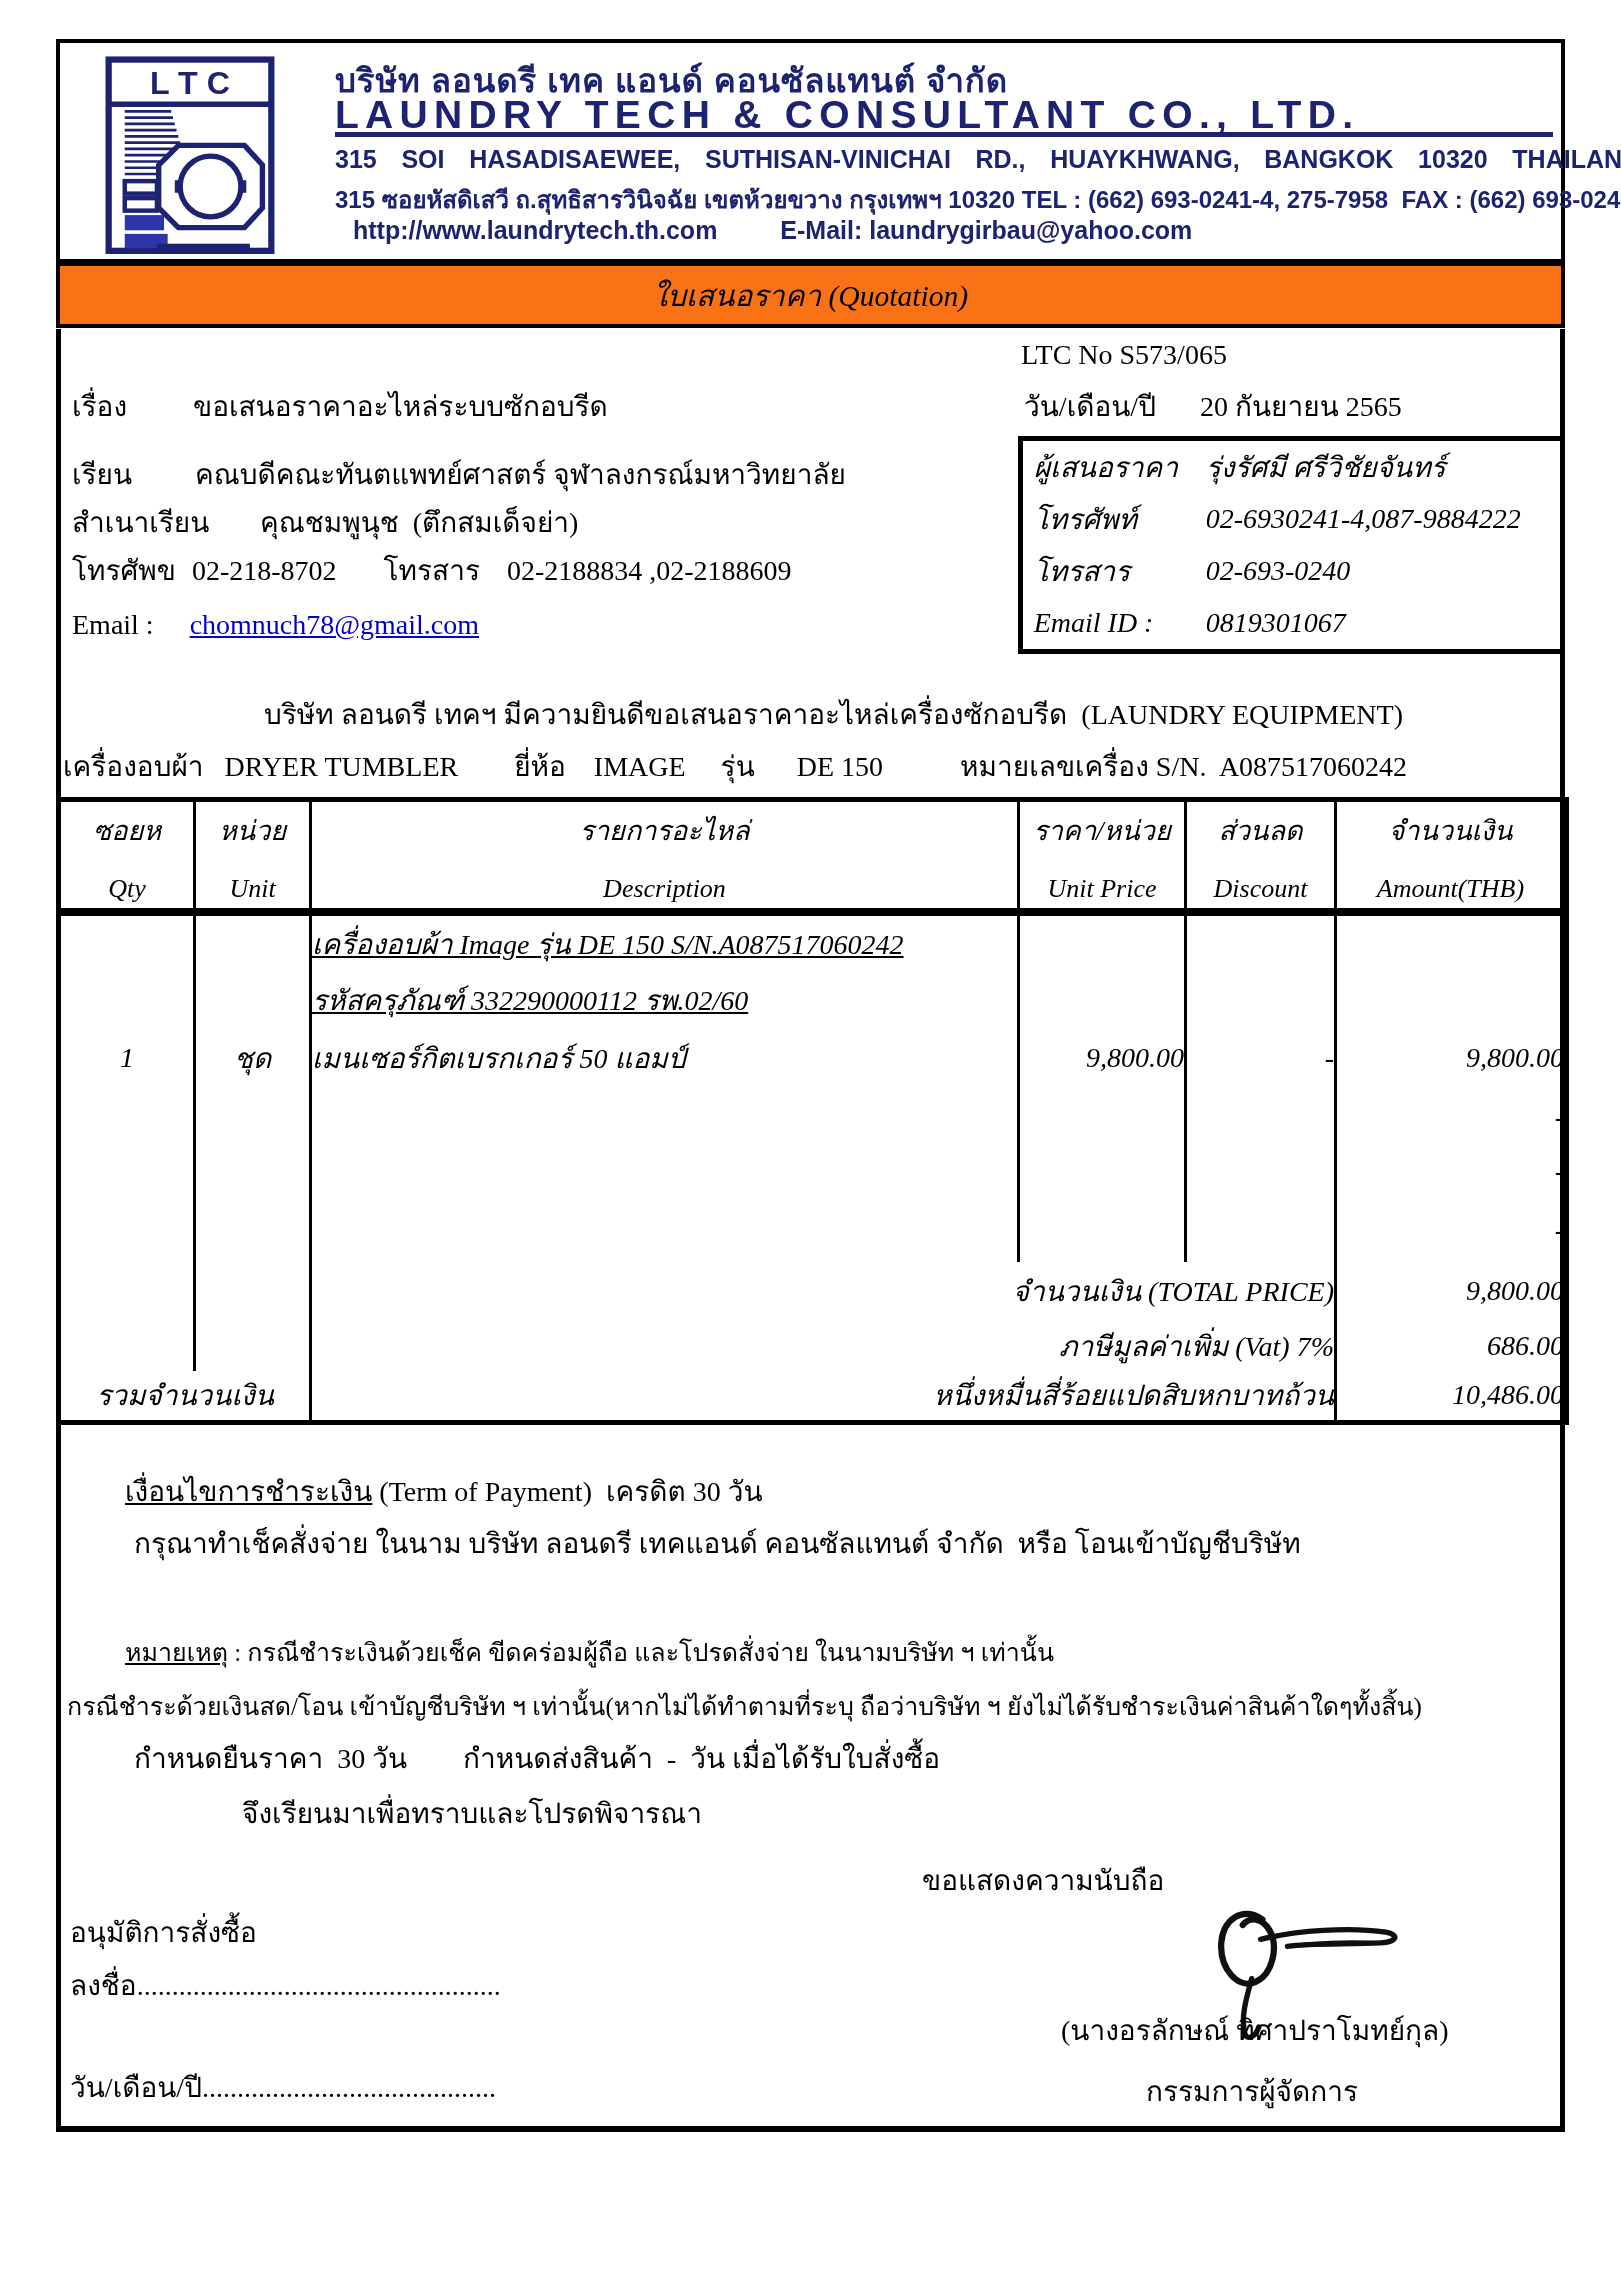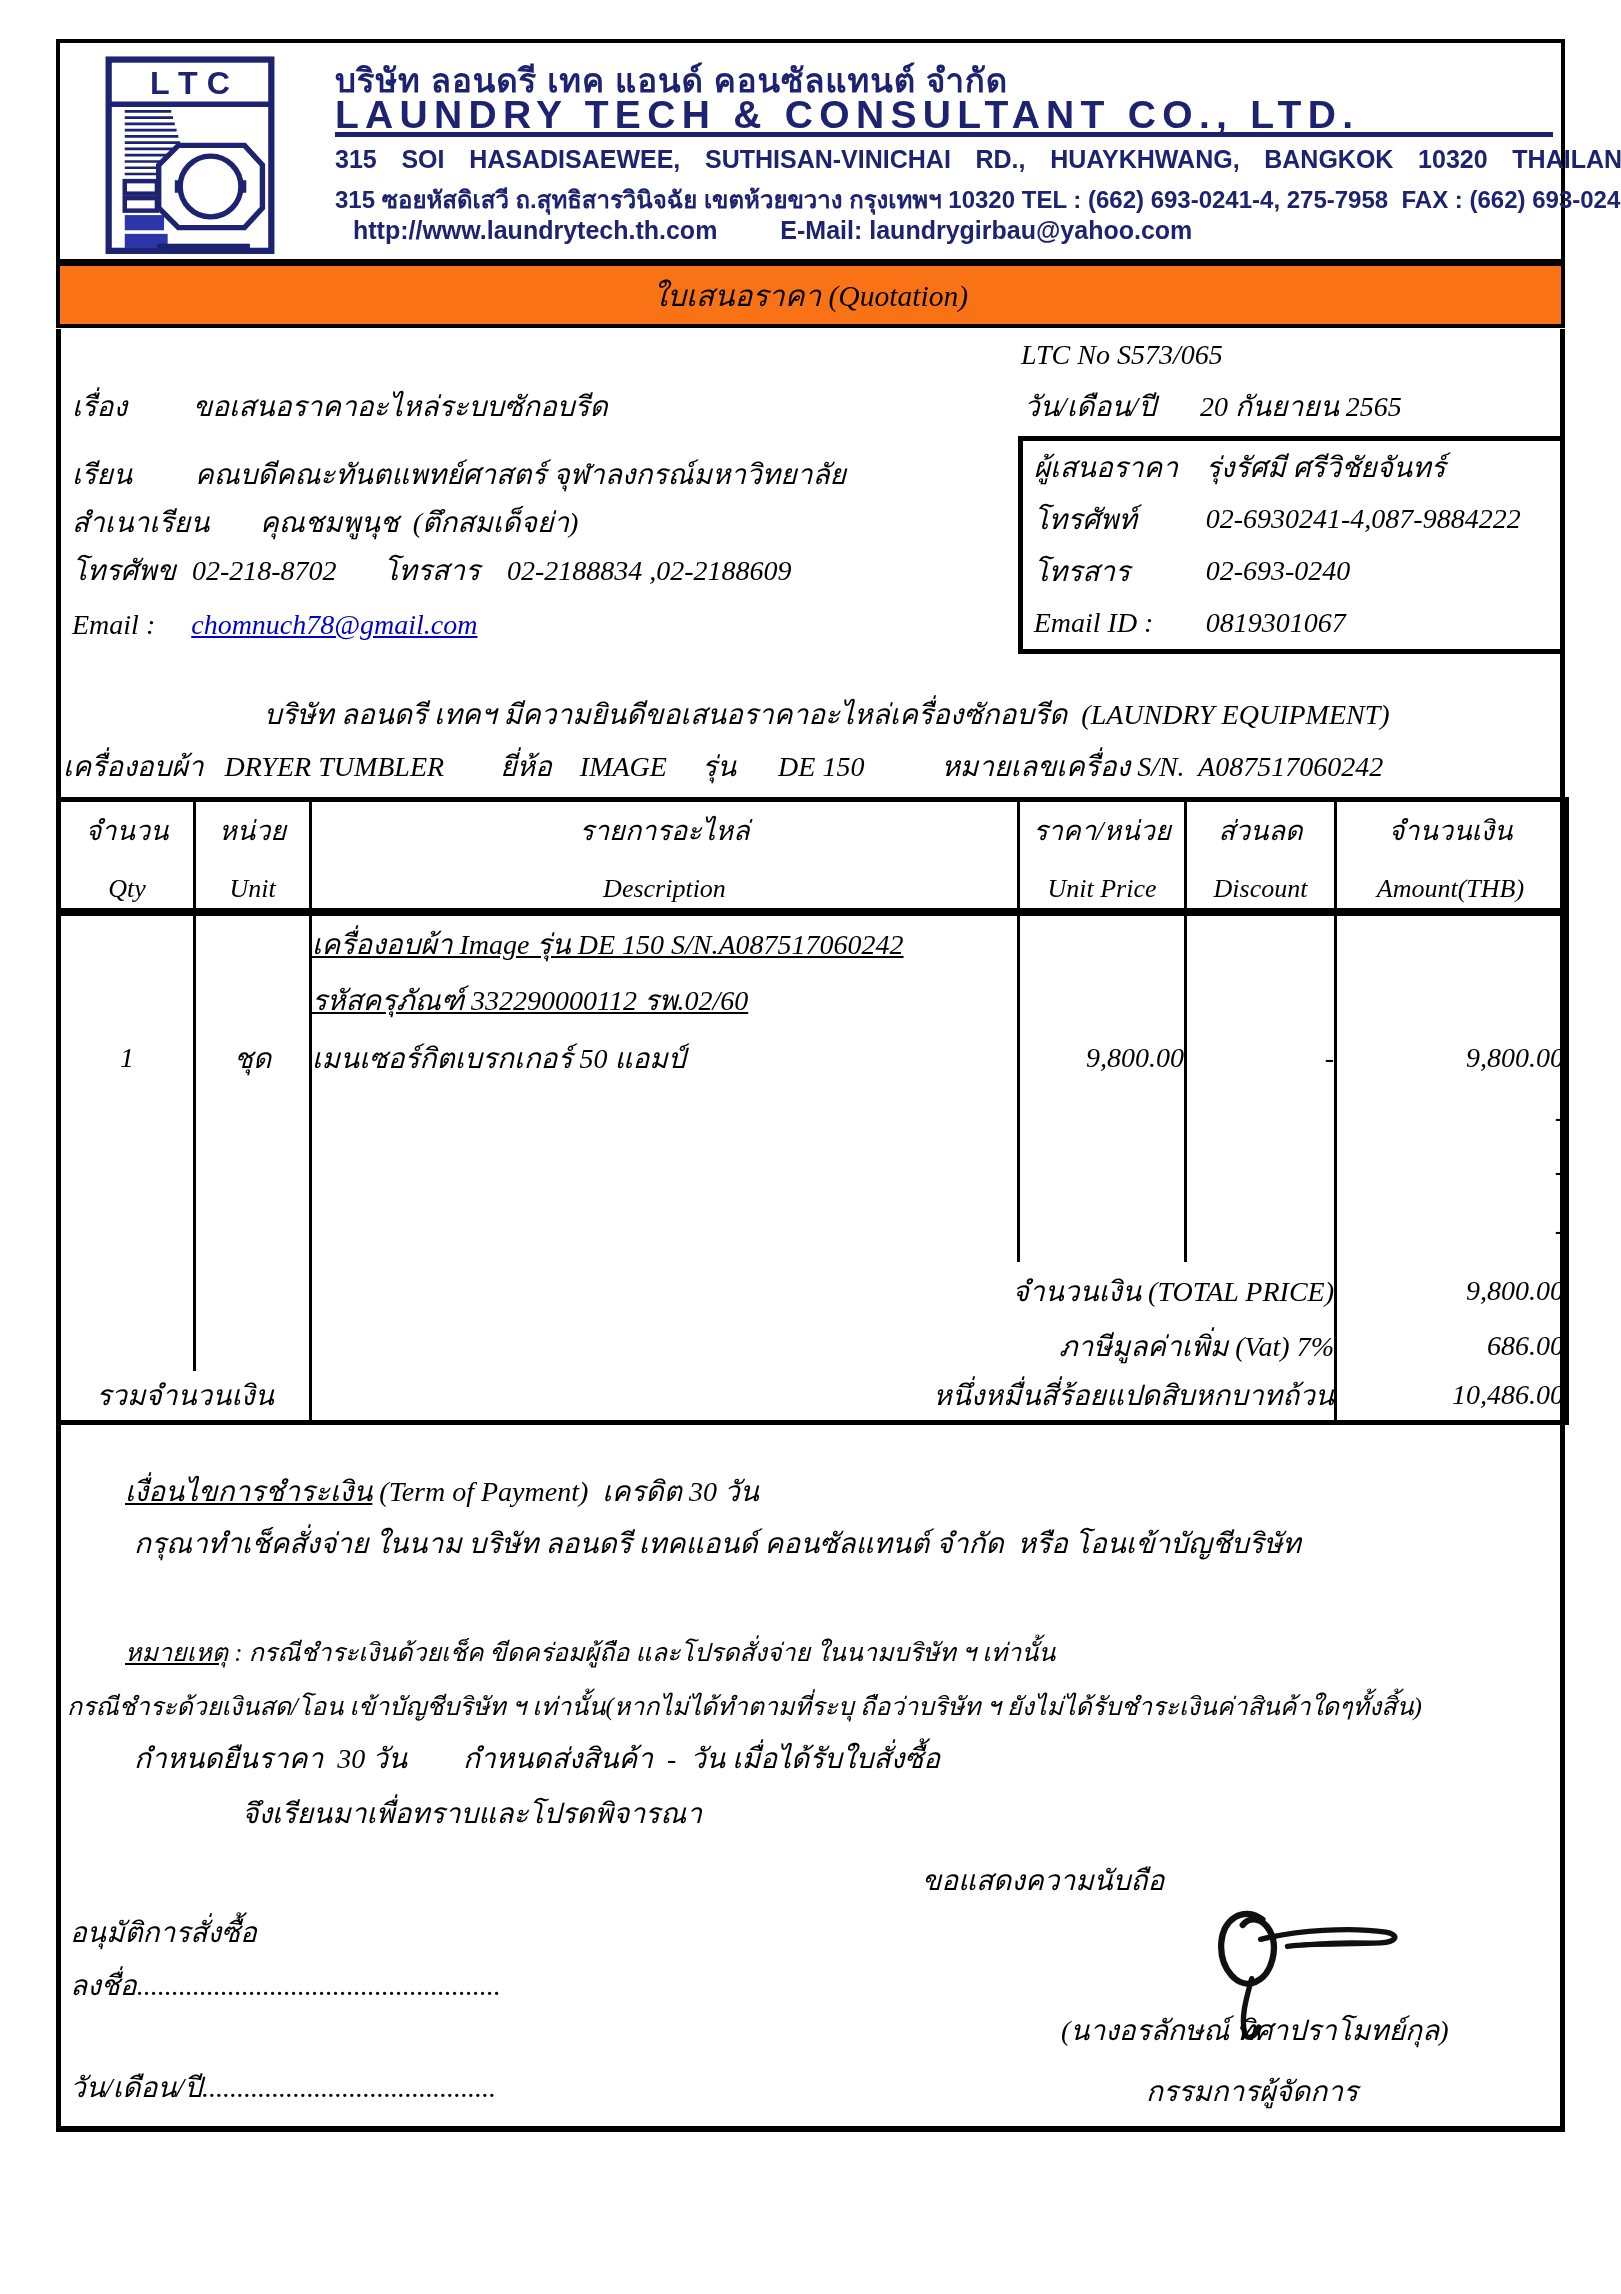--- a/index.html
+++ b/index.html
@@ -1,18 +1,18 @@
 <!DOCTYPE html>
 <html style="font-size:14.3px"><head>
 <meta charset="utf-8">
 <style>
   html,body{margin:0;padding:0;background:#ffffff;}
   .page{position:relative;width:1622px;height:2294px;background:#ffffff;overflow:hidden;
         font-family:"Liberation Serif",serif;color:#000;}
-  .t{position:absolute;font-family:"Liberation Serif",serif;font-style:italic;
+  .t{position:absolute;font-family:"Liberation Serif",serif;
      font-size:28px;color:#000;white-space:pre;line-height:1.15;}
   .sans{font-family:"Liberation Sans",sans-serif;font-style:normal;}
   .navy{color:#1d2370;}
   
   .hdr-box{position:absolute;left:56px;top:39px;width:1509px;height:224px;
            border:4.5px solid #000;box-sizing:border-box;background:#fff;}
   .co-th{position:absolute;left:275px;top:10.7px;font-size:33px;font-weight:bold;letter-spacing:0.9px;}
   .co-en{position:absolute;left:275px;top:50px;font-size:39px;font-weight:bold;letter-spacing:6.3px;}
   .co-rule{position:absolute;left:275px;top:89px;width:1218px;height:5.4px;background:#1d2370;}
   .co-a-en{position:absolute;left:275px;top:102px;font-size:25px;font-weight:bold;word-spacing:5.4px;white-space:pre;}
@@ -158,21 +158,21 @@
       <col style="width:136px">
         <col style="width:116px">
         <col style="width:708px">
       <col style="width:167px">
         <col style="width:150px">
         <col style="width:231px">
     </colgroup>
     <thead>
       <tr>
         <th>
-            <div class="h-th">จำนวน</div>
+            <div class="h-th">ซอยห</div>
             <div class="h-en">Qty</div>
           </th>
         <th>
             <div class="h-th">หน่วย</div>
             <div class="h-en">Unit</div>
           </th>
         <th>
             <div class="h-th">รายการอะไหล่</div>
             <div class="h-en">Description</div>
           </th>

